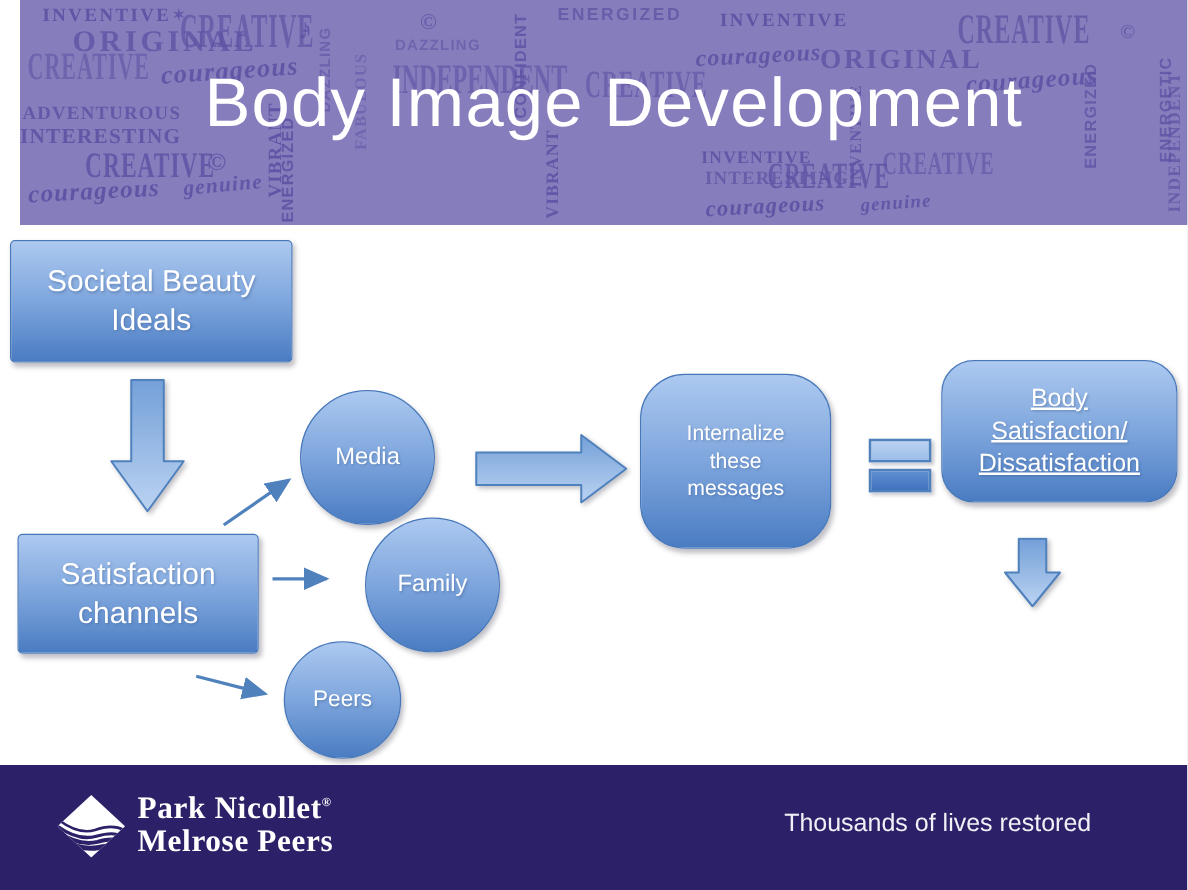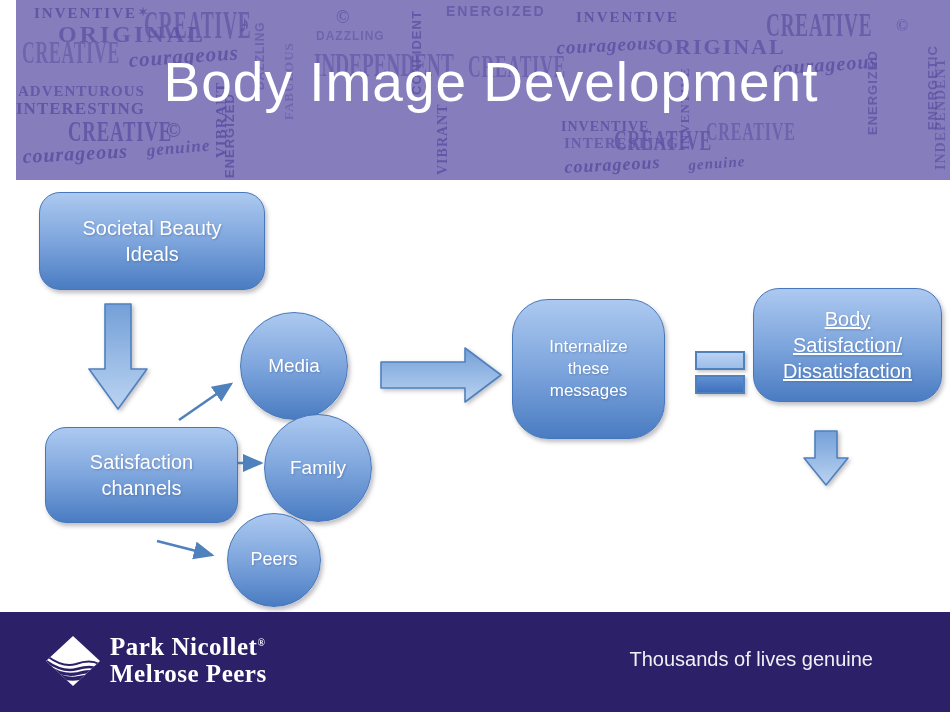--- a/index.html
+++ b/index.html
@@ -23,21 +23,21 @@
   .slide-title{position:absolute;left:0;top:50px;width:950px;text-align:center;
       font-size:55px;font-weight:400;color:var(--title-color);z-index:5;letter-spacing:1px;}
   
   .canvas{position:absolute;left:0;top:180px;width:950px;height:432px;background:#fff;}
   .shape{position:absolute;display:flex;align-items:center;justify-content:center;
       text-align:center;color:#fff;z-index:2;
       background:linear-gradient(to bottom,var(--shape-top) 0%,var(--shape-mid) 52%,var(--shape-bottom) 100%);
       border:1px solid #4677B9;
       box-shadow:2px 3px 4px rgba(110,110,125,.45);}
   .label{white-space:pre-line;line-height:1.3;text-shadow:1px 1px 2px rgba(50,75,120,.35);}
-  .rbox{border-radius:21px;font-size:20px;margin-left:31px;}
+  .rbox{border-radius:4px;font-size:24px;}
   .circle{border-radius:50%;font-size:19px;}
   .ellipse{border-radius:50%;font-size:16px;}
   .arrow-svg{position:absolute;z-index:1;filter:drop-shadow(2px 2px 2px rgba(110,110,125,.45));}
   .connectors{position:absolute;left:0;top:0;width:950px;height:712px;z-index:1;pointer-events:none;}
   .equals{position:absolute;left:695px;top:351px;z-index:2;}
   .equals .bar{width:46px;height:15px;border:2px solid var(--accent);
       box-shadow:2px 2px 3px rgba(110,110,125,.4);}
   .equals .bar.top{background:linear-gradient(to bottom,var(--eq-top1),var(--eq-top2));margin-bottom:5px;}
   .equals .bar.bot{background:linear-gradient(to bottom,var(--eq-bot1),var(--eq-bot2));}
   
@@ -134,21 +134,21 @@
 
   <div class="shape rbox" style="left:14px;top:427px;width:191px;height:94px;">
     <div class="label">Satisfaction
 channels</div>
   </div>
 
   <div class="shape circle" style="left:240px;top:312px;width:106px;height:106px;">
     <div class="label">Media</div>
   </div>
 
-  <div class="shape circle" style="left:264px;top:414px;width:106px;height:106px;">
+  <div class="shape circle" style="left:292px;top:414px;width:106px;height:106px;">
     <div class="label">Family</div>
   </div>
 
   <div class="shape circle" style="left:227px;top:513px;width:92px;height:92px;font-size:18px;">
     <div class="label">Peers</div>
   </div>
 
   <svg class="arrow-svg" style="left:380px;top:347px;" width="122" height="56" viewBox="0 0 122 56">
     <polygon points="1,15 85,15 85,1 121,28 85,55 85,41 1,41" fill="url(#gradArrow)" style="stroke:var(--accent)" stroke-width="1.6" stroke-linejoin="round"></polygon>
   </svg>
@@ -191,15 +191,15 @@
         <path d="M1 30 Q 17 41 32 37.5 Q 45 34 49 37" stroke-width="3.2"></path>
         <path d="M4 35 Q 19 45 33 42 Q 43 40 46 41" stroke-width="4"></path>
       </g>
     </svg>
     <div class="logo-text">
       <div><span>Park Nicollet</span><sup>®</sup></div>
       <div>Melrose Peers</div>
     </div>
   </div>
 
-  <div class="tagline">Thousands of lives genuine</div>
+  <div class="tagline">Thousands of lives restored</div>
 
 </div>
 
 </body></html>

